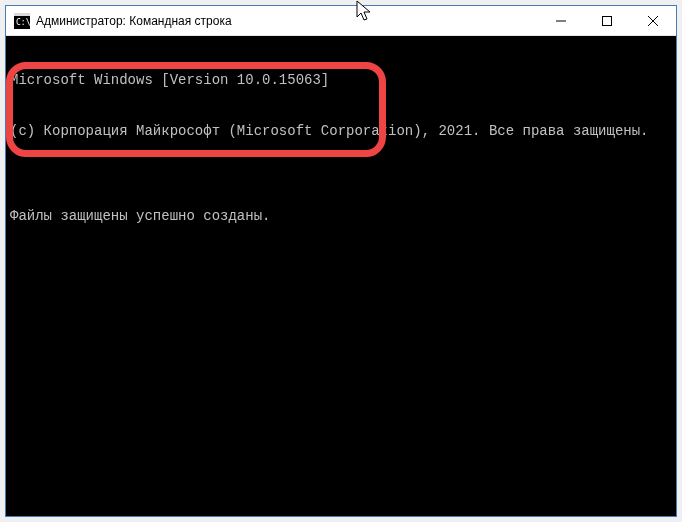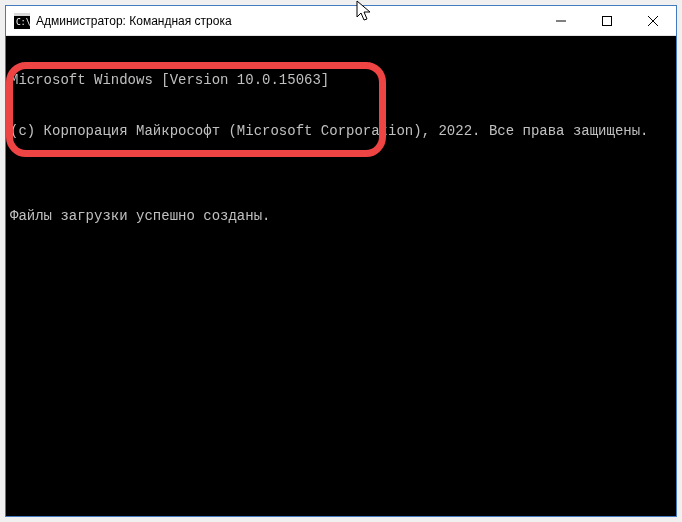--- a/index.html
+++ b/index.html
@@ -118,23 +118,23 @@
         <svg width="10" height="10" viewBox="0 0 10 10">
             <line x1="0" y1="0" x2="10" y2="10" stroke="#000" stroke-width="1"></line>
             <line x1="10" y1="0" x2="0" y2="10" stroke="#000" stroke-width="1"></line>
           </svg>
       </div>
     </div>
   </div>
 
   <div class="terminal">
     <div class="term-line">Microsoft Windows [Version 10.0.15063]</div>
-    <div class="term-line">(c) Корпорация Майкрософт (Microsoft Corporation), 2022. Все права защищены.</div>
+    <div class="term-line">(c) Корпорация Майкрософт (Microsoft Corporation), 2021. Все права защищены.</div>
     <div class="term-line"></div>
-    <div class="term-line">Файлы загрузки успешно созданы.</div>
+    <div class="term-line">Файлы защищены успешно созданы.</div>
     <div class="term-line"></div>
   </div>
 </div>
 
 <div class="highlight-box"></div>
 
 <svg class="cursor-arrow" width="18" height="24" viewBox="0 0 18 24">
   <path d="M1 1 L1 17 L5 13 L8 20 L11 19 L8 12 L14 12 Z" fill="#fff" stroke="#000" stroke-width="1"></path>
 </svg>
 

